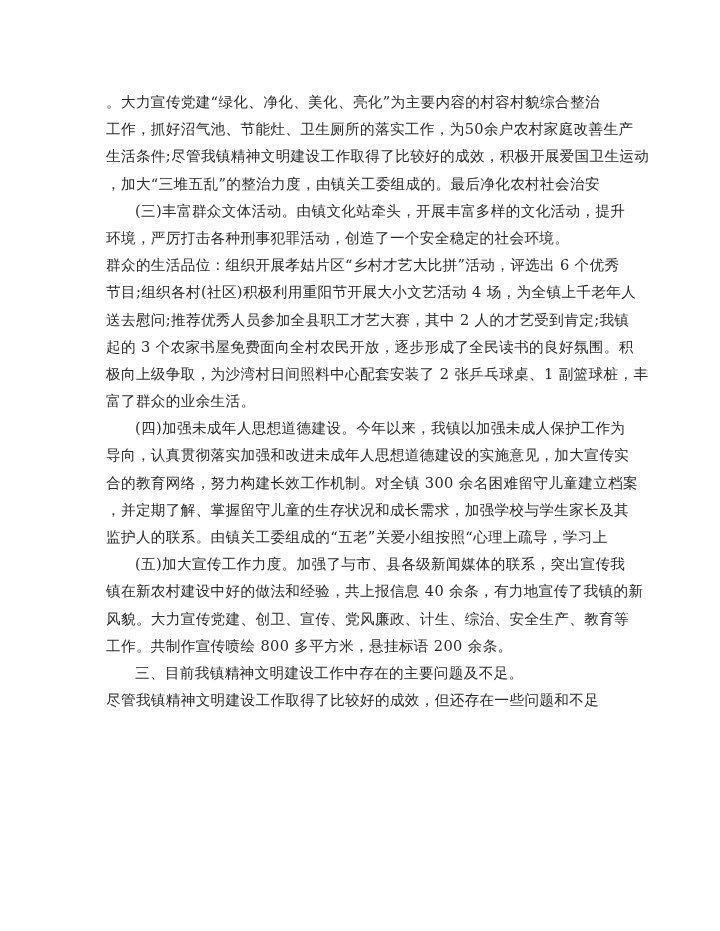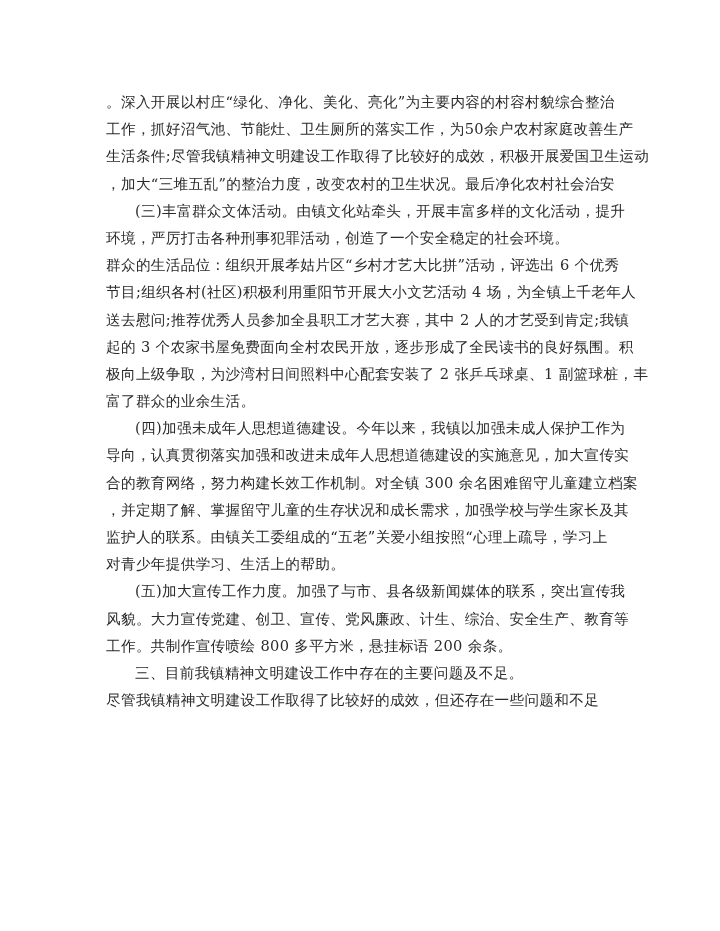--- a/index.html
+++ b/index.html
@@ -29,36 +29,36 @@
       letter-spacing: 0.35px;
     }
     .indent {
       padding-left: 29px;
     }
   </style>
 </head>
 <body>
 
 <div class="page">
-  <div class="line">。深入开展以村庄“绿化、净化、美化、亮化”为主要内容的村容村貌综合整治</div>
+  <div class="line">。大力宣传党建“绿化、净化、美化、亮化”为主要内容的村容村貌综合整治</div>
   <div class="line">工作，抓好沼气池、节能灶、卫生厕所的落实工作，为50余户农村家庭改善生产</div>
   <div class="line">生活条件;尽管我镇精神文明建设工作取得了比较好的成效，积极开展爱国卫生运动</div>
-  <div class="line">，加大“三堆五乱”的整治力度，改变农村的卫生状况。最后净化农村社会治安</div>
+  <div class="line">，加大“三堆五乱”的整治力度，由镇关工委组成的。最后净化农村社会治安</div>
   <div class="line indent">(三)丰富群众文体活动。由镇文化站牵头，开展丰富多样的文化活动，提升</div>
   <div class="line">环境，严厉打击各种刑事犯罪活动，创造了一个安全稳定的社会环境。</div>
   <div class="line">群众的生活品位：组织开展孝姑片区“乡村才艺大比拼”活动，评选出 6 个优秀</div>
   <div class="line">节目;组织各村(社区)积极利用重阳节开展大小文艺活动 4 场，为全镇上千老年人</div>
   <div class="line">送去慰问;推荐优秀人员参加全县职工才艺大赛，其中 2 人的才艺受到肯定;我镇</div>
   <div class="line">起的 3 个农家书屋免费面向全村农民开放，逐步形成了全民读书的良好氛围。积</div>
   <div class="line">极向上级争取，为沙湾村日间照料中心配套安装了 2 张乒乓球桌、1 副篮球桩，丰</div>
   <div class="line">富了群众的业余生活。</div>
   <div class="line indent">(四)加强未成年人思想道德建设。今年以来，我镇以加强未成人保护工作为</div>
   <div class="line">导向，认真贯彻落实加强和改进未成年人思想道德建设的实施意见，加大宣传实</div>
   <div class="line">合的教育网络，努力构建长效工作机制。对全镇 300 余名困难留守儿童建立档案</div>
   <div class="line">，并定期了解、掌握留守儿童的生存状况和成长需求，加强学校与学生家长及其</div>
   <div class="line">监护人的联系。由镇关工委组成的“五老”关爱小组按照“心理上疏导，学习上</div>
-  <div class="line">对青少年提供学习、生活上的帮助。</div>
   <div class="line indent">(五)加大宣传工作力度。加强了与市、县各级新闻媒体的联系，突出宣传我</div>
+  <div class="line">镇在新农村建设中好的做法和经验，共上报信息 40 余条，有力地宣传了我镇的新</div>
   <div class="line">风貌。大力宣传党建、创卫、宣传、党风廉政、计生、综治、安全生产、教育等</div>
   <div class="line">工作。共制作宣传喷绘 800 多平方米，悬挂标语 200 余条。</div>
   <div class="line indent">三、目前我镇精神文明建设工作中存在的主要问题及不足。</div>
   <div class="line">尽管我镇精神文明建设工作取得了比较好的成效，但还存在一些问题和不足</div>
 </div>
 
 </body></html>

